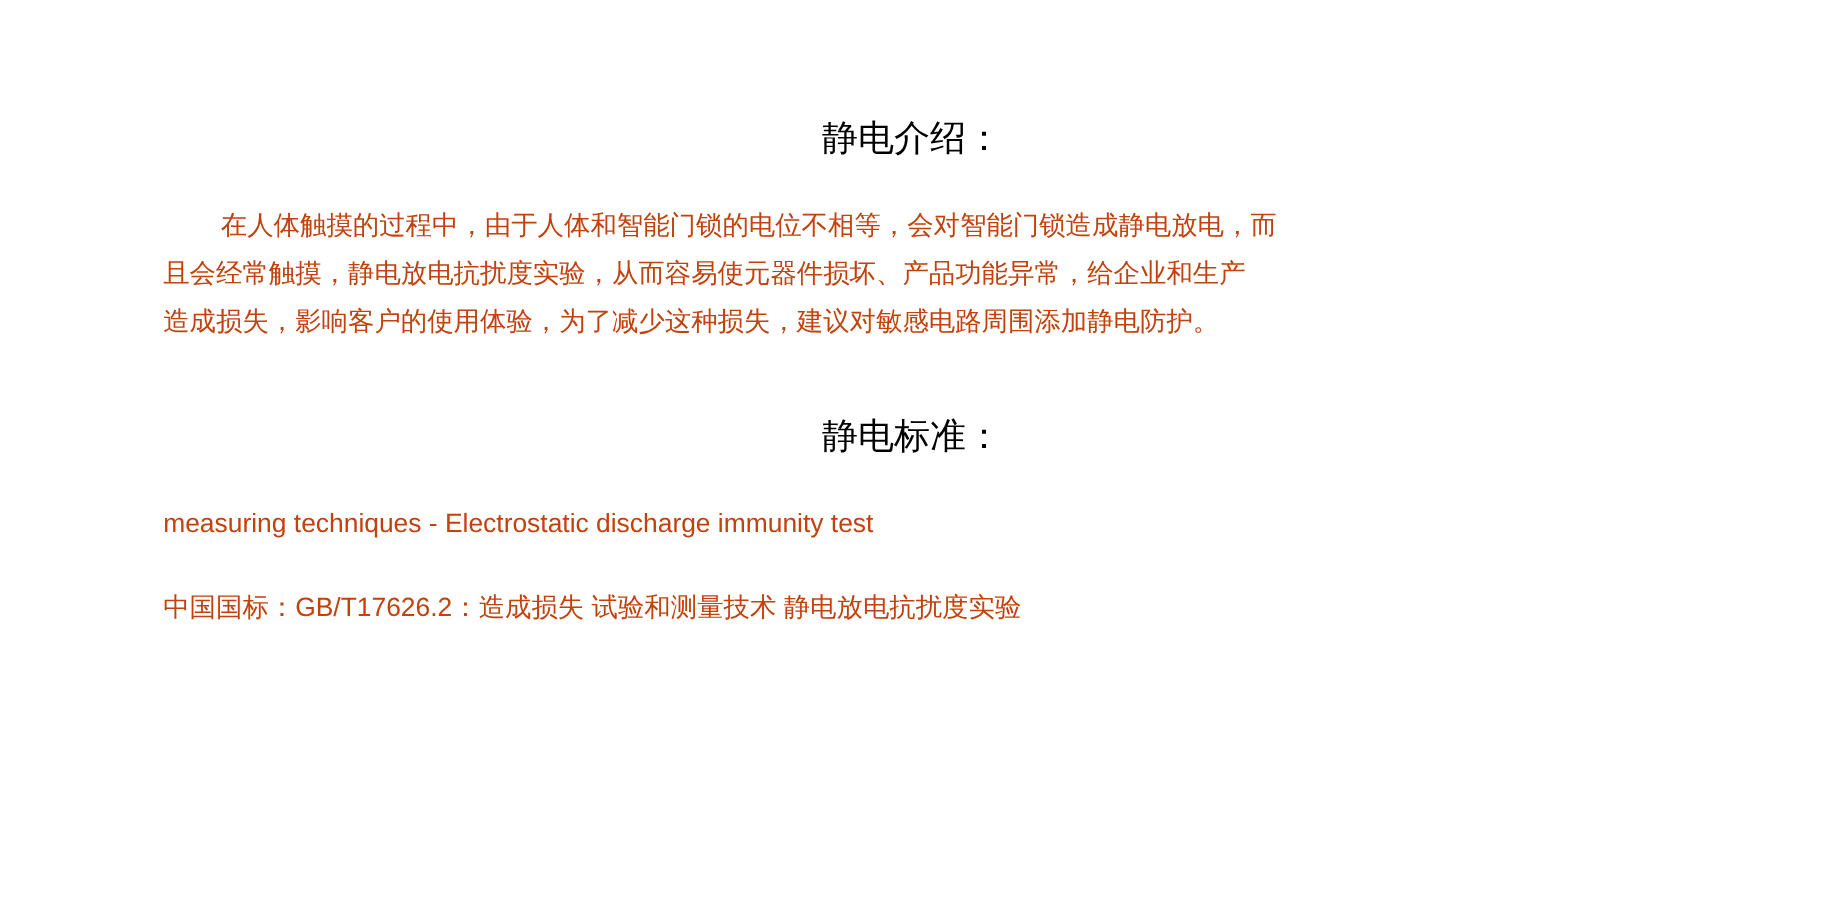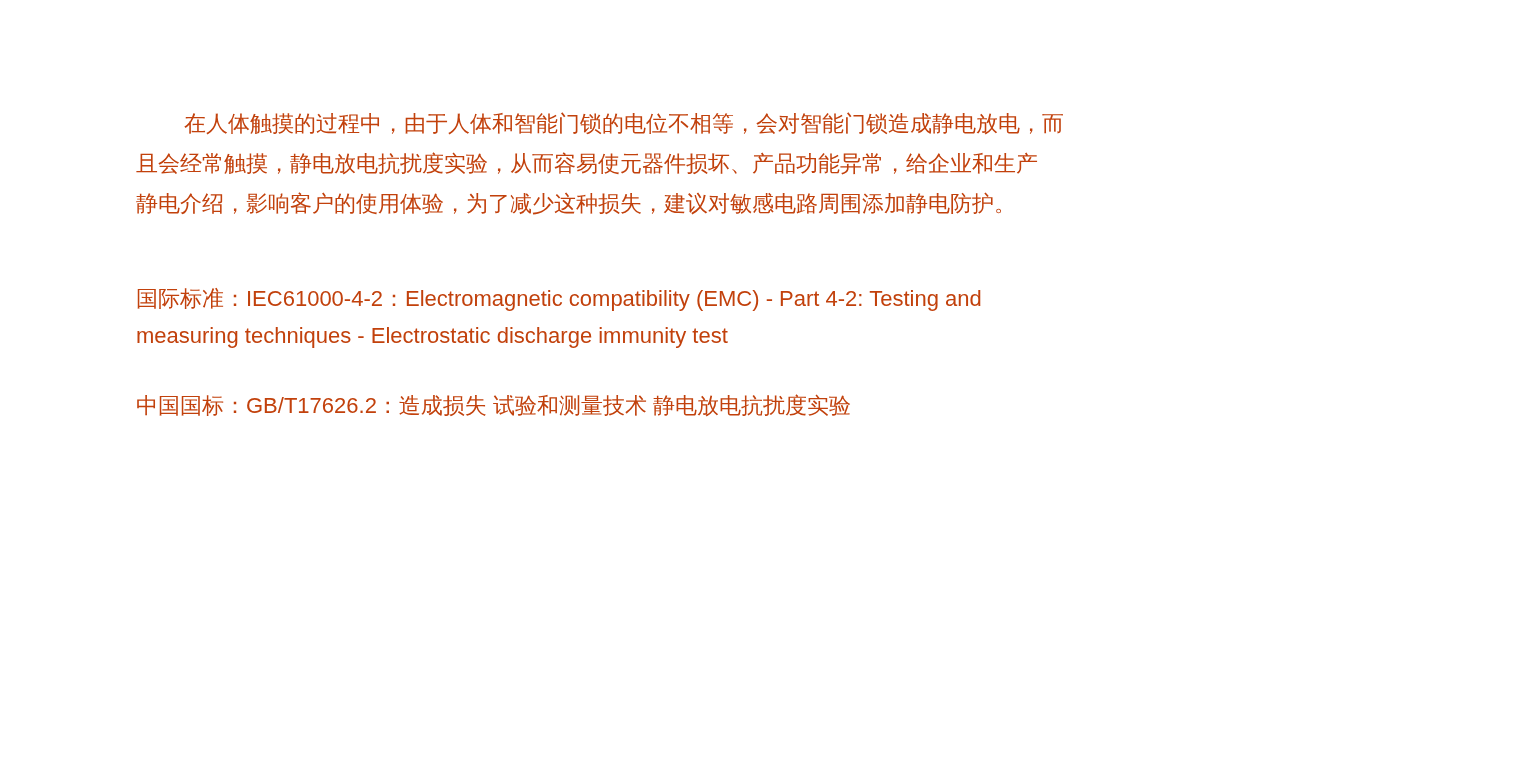--- a/index.html
+++ b/index.html
@@ -61,30 +61,31 @@
   }
   .china-para .line {
     line-height: 40px;
   }
 </style>
 </head>
 <body>
 
 <div class="page">
 
+  <h1 class="heading intro-heading">静电介绍：</h1>
 
   <p class="para intro-para">
     <span class="line first-indent">在人体触摸的过程中，由于人体和智能门锁的电位不相等，会对智能门锁造成静电放电，而</span>
     <span class="line">且会经常触摸，静电放电抗扰度实验，从而容易使元器件损坏、产品功能异常，给企业和生产</span>
-    <span class="line">静电介绍，影响客户的使用体验，为了减少这种损失，建议对敏感电路周围添加静电防护。</span>
+    <span class="line">造成损失，影响客户的使用体验，为了减少这种损失，建议对敏感电路周围添加静电防护。</span>
   </p>
 
+  <h1 class="heading standards-heading">静电标准：</h1>
 
   <p class="para intl-para">
-    <span class="line">国际标准：IEC61000-4-2：Electromagnetic compatibility (EMC) - Part 4-2: Testing and</span>
     <span class="line">measuring techniques - Electrostatic discharge immunity test</span>
   </p>
 
   <p class="para china-para">
     <span class="line">中国国标：GB/T17626.2：造成损失 试验和测量技术 静电放电抗扰度实验</span>
   </p>
 
 </div>
 
 </body></html>

